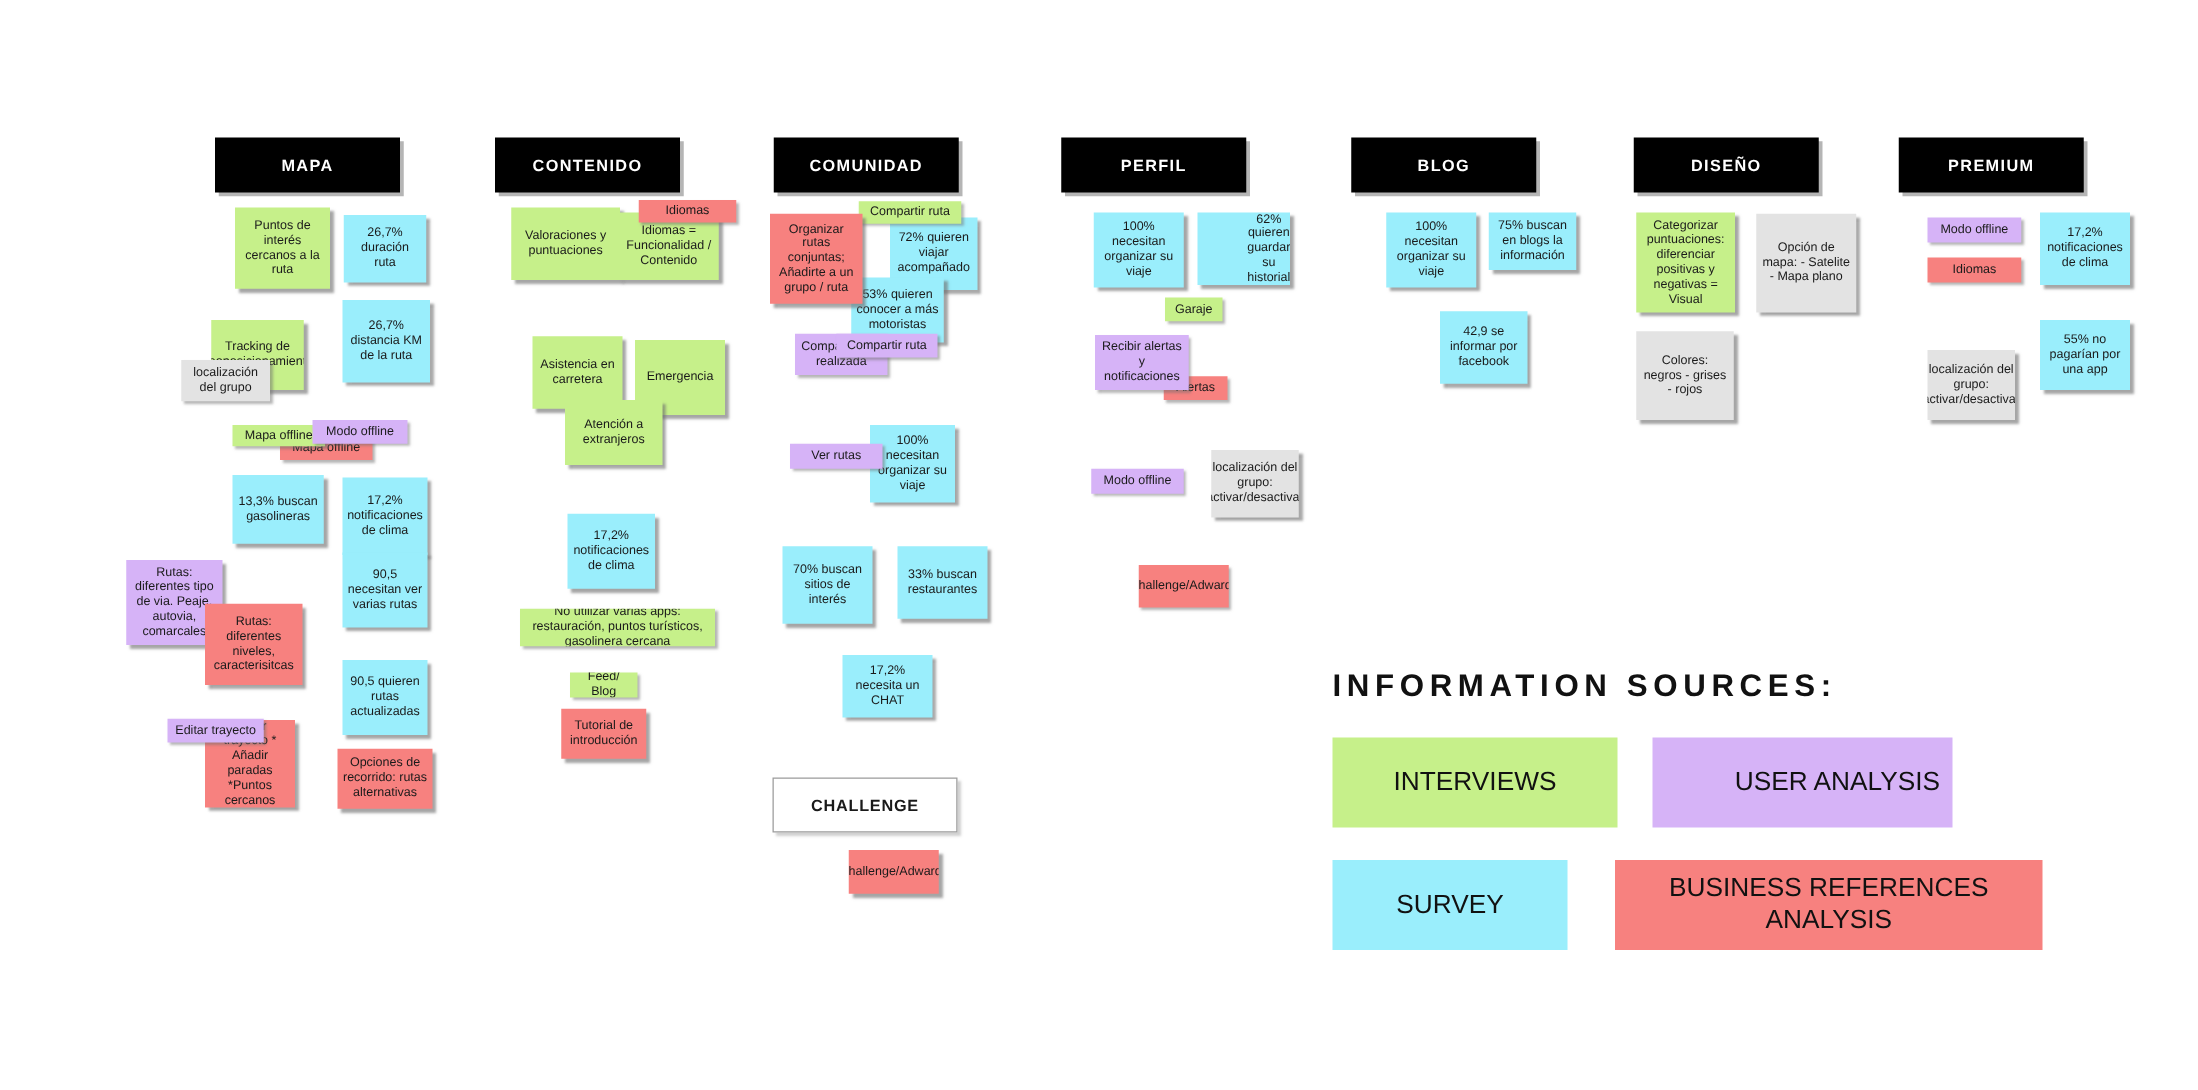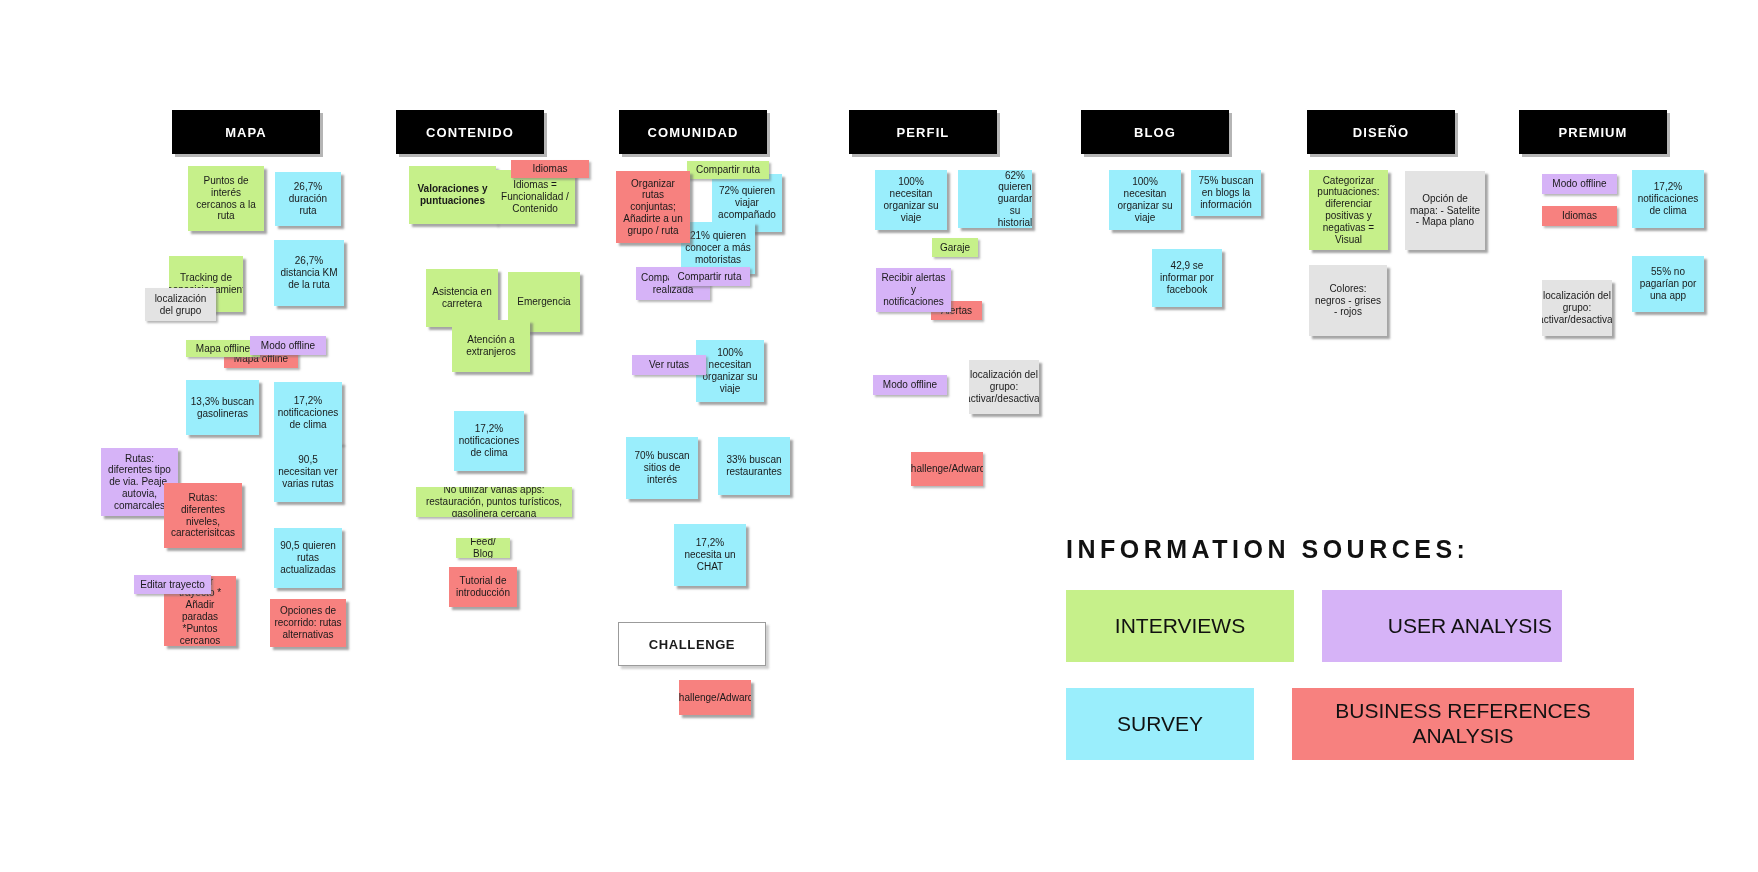--- a/index.html
+++ b/index.html
@@ -174,21 +174,21 @@
   <div class="note purple flat" style="left:110px; top:575px; width:77px; height:19px; z-index:5;">
     <span>Editar trayecto</span>
   </div>
   <div class="note red" style="left:140px; top:576px; width:72px; height:70px; z-index:3;">
     <span>Editar trayecto * Añadir paradas *Puntos cercanos</span>
   </div>
   <div class="note red" style="left:246px; top:599px; width:76px; height:48px;">
     <span>Opciones de recorrido: rutas alternativas</span>
   </div>
 
-  <div class="note green" style="left:385px; top:166px; width:87px; height:58px;font-weight:bold;">
+  <div class="note green" style="left:385px; top:166px; width:87px; height:58px;">
     <span>Valoraciones y puntuaciones</span>
   </div>
   <div class="note red flat" style="left:487px; top:160px; width:78px; height:18px; z-index:4;">
     <span>Idiomas</span>
   </div>
   <div class="note green" style="left:471px; top:170px; width:80px; height:54px; z-index:2;">
     <span>Idiomas = Funcionalidad / Contenido</span>
   </div>
   <div class="note green" style="left:402px; top:269px; width:72px; height:58px;">
     <span>Asistencia en carretera</span>
@@ -215,41 +215,41 @@
   <div class="note green flat" style="left:663px; top:161px; width:82px; height:18px; z-index:4;">
     <span>Compartir ruta</span>
   </div>
   <div class="note red" style="left:592px; top:171px; width:74px; height:72px; z-index:5;">
     <span>Organizar rutas conjuntas; Añadirte a un grupo / ruta</span>
   </div>
   <div class="note blue" style="left:688px; top:174px; width:70px; height:58px; z-index:2;">
     <span>72% quieren viajar acompañado</span>
   </div>
   <div class="note blue" style="left:657px; top:222px; width:74px; height:52px; z-index:3;">
-    <span>21% quieren conocer a más motoristas</span>
+    <span>53% quieren conocer a más motoristas</span>
   </div>
   <div class="note purple flat" style="left:645px; top:267px; width:81px; height:19px; z-index:6;">
     <span>Compartir ruta</span>
   </div>
   <div class="note purple flat" style="left:612px; top:267px; width:74px; height:33px; z-index:4;">
     <span>Compartir ruta realizada</span>
   </div>
   <div class="note purple flat" style="left:608px; top:355px; width:74px; height:20px; z-index:3;">
     <span>Ver rutas</span>
   </div>
   <div class="note blue" style="left:672px; top:340px; width:68px; height:62px;">
     <span>100% necesitan organizar su viaje</span>
   </div>
   <div class="note blue" style="left:602px; top:437px; width:72px; height:62px;">
     <span>70% buscan sitios de interés</span>
   </div>
   <div class="note blue" style="left:694px; top:437px; width:72px; height:58px;">
     <span>33% buscan restaurantes</span>
   </div>
-  <div class="note blue" style="left:650px; top:524px; width:72px; height:62px;">
+  <div class="note blue" style="left:650px; top:524px; width:72px; height:50px;">
     <span>17,2% necesita un CHAT</span>
   </div>
   <div class="challenge-box" style="left:618px; top:622px; width:148px; height:44px;">
     <span>CHALLENGE</span>
   </div>
   <div class="note red" style="left:655px; top:680px; width:72px; height:35px;">
     <span>Challenge/Adwards</span>
   </div>
 
   <div class="note blue" style="left:851px; top:170px; width:72px; height:60px;">

